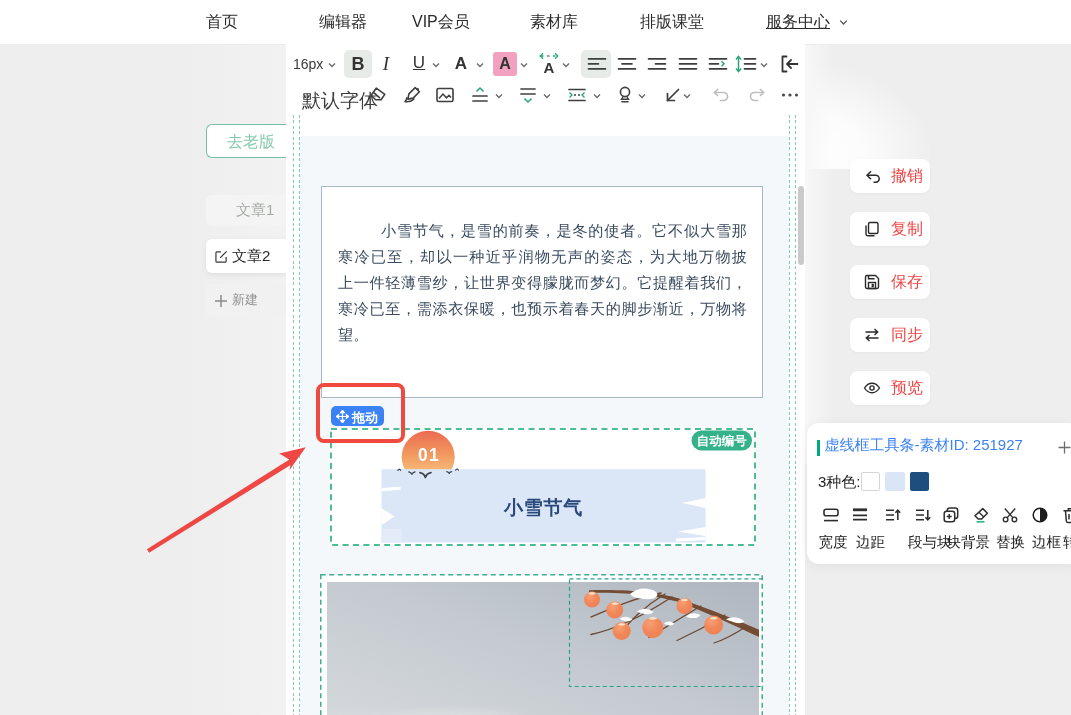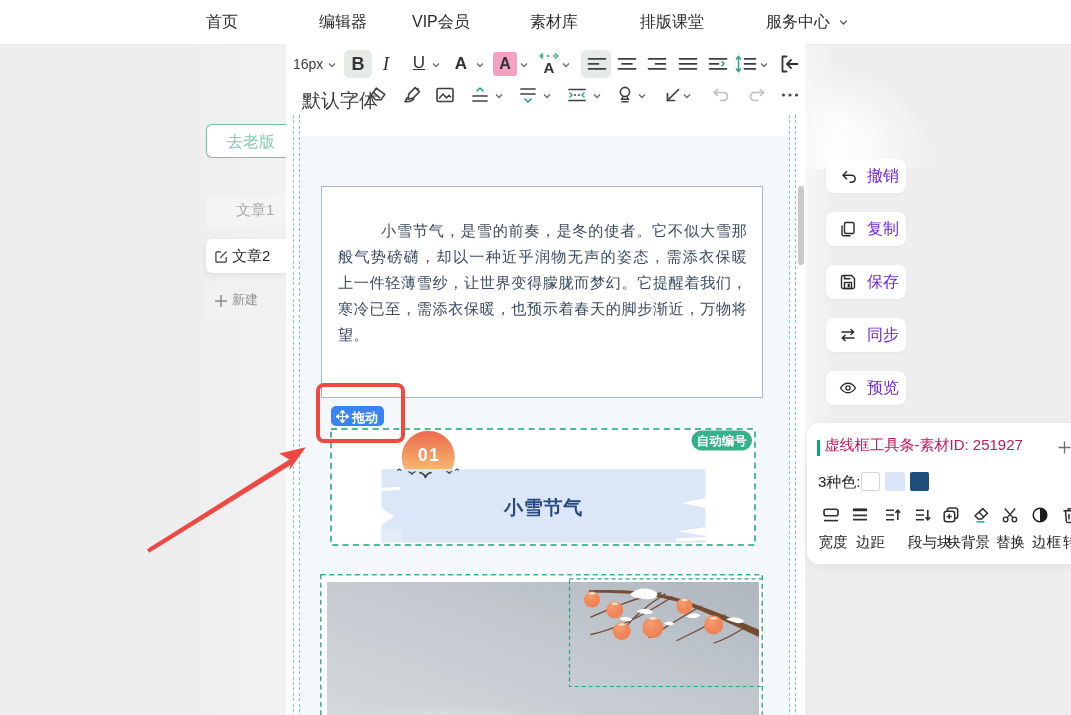--- a/index.html
+++ b/index.html
@@ -15,40 +15,40 @@
 .tic{position:absolute;}
 .chev{position:absolute;width:10px;height:10px;}
 
 #canvas{position:absolute;left:286px;top:113px;width:519px;height:602px;background:#fff;}
 #paper{position:absolute;left:14px;top:23px;width:489px;height:579px;background:#f5f8fb;}
 
 #tbox{position:absolute;left:35px;top:73px;width:442px;height:212px;background:#fff;border:1px solid #a7b9c9;box-sizing:border-box;overflow:hidden;}
 .tl{font-size:15.15px;line-height:26px;color:#3a4a5e;text-align:justify;text-align-last:justify;white-space:nowrap;}
 .tl:lang(x){}
 
-.rbtn{position:absolute;left:826px;width:80px;height:34px;background:#fff;border-radius:8px;box-shadow:0 1px 3px rgba(0,0,0,.04);display:flex;align-items:center;font-size:16px;color:#6d28d9;}
+.rbtn{position:absolute;left:850px;width:80px;height:34px;background:#fff;border-radius:8px;box-shadow:0 1px 3px rgba(0,0,0,.04);display:flex;align-items:center;font-size:16px;color:#ef4444;}
 .rbtn svg{margin-left:13px;margin-right:10px;}
 #panel{position:absolute;left:807px;top:423px;width:273px;height:141px;background:#fff;border-radius:12px;box-shadow:0 2px 12px rgba(0,0,0,.06);}
 .plabel{position:absolute;top:109.5px;font-size:14.5px;color:#222;white-space:nowrap;}
 .picon{position:absolute;top:82.5px;}
 </style></head>
 <body>
 <div id="stage">
 
   <div class="abs" style="left:805px;top:44px;width:170px;height:125px;background:radial-gradient(ellipse 125px 95px at 2% 90%,rgba(255,255,255,1) 0%,rgba(255,255,255,0.8) 45%,rgba(237,237,237,0) 100%);"></div>
   <div class="abs" style="left:805px;top:44px;width:30px;height:420px;background:linear-gradient(to right,#f7f7f7 0%,rgba(237,237,237,0) 100%);"></div>
   <div class="abs" style="left:176px;top:44px;width:110px;height:671px;background:linear-gradient(to left,#f2f2f2 0%,rgba(237,237,237,0) 90%);"></div>
 
   <div id="nav">
     <span class="navitem" style="left:206px;">首页</span>
     <span class="navitem" style="left:319px;font-weight:400;text-align:right;">编辑器</span>
     <span class="navitem" style="left:412px;">VIP会员</span>
     <span class="navitem" style="left:530px;">素材库</span>
     <span class="navitem" style="left:640px;">排版课堂</span>
-    <span class="navitem" style="left:766px;">服务中心</span>
+    <span class="navitem" style="left:766px;text-decoration:underline;">服务中心</span>
     <svg class="abs" style="left:838px;top:17px;" width="11" height="11" viewBox="0 0 11 11">
         <polyline points="2.2,3.6 5.5,7 8.8,3.6" fill="none" stroke="#555" stroke-width="1.3"></polyline>
       </svg>
   </div>
 
   <div class="ltab" style="top:124px;height:34px;background:#fff;border:1px solid #74c0a2;border-right:none;border-radius:6px 0 0 6px;box-sizing:border-box;">
     <div style="position:absolute;left:20px;top:7px;font-size:16px;color:#88cab0;">去老版</div>
   </div>
   <div class="ltab" style="top:195px;height:31px;background:#f3f4f3;border-radius:6px 0 0 6px;">
     <div style="position:absolute;left:30px;top:6px;font-size:15px;color:#a7a9a7;">文章1</div>
@@ -239,21 +239,21 @@
     <svg class="abs" style="left:0;top:0;" width="519" height="602" shape-rendering="crispEdges">
       <line x1="7.5" y1="2" x2="7.5" y2="602" stroke="#7fcdaf" stroke-width="1" stroke-dasharray="3 2.4"></line>
       <line x1="13.5" y1="2" x2="13.5" y2="602" stroke="#7fcdaf" stroke-width="1" stroke-dasharray="3 2.4"></line>
       <line x1="503.5" y1="2" x2="503.5" y2="602" stroke="#7fcdaf" stroke-width="1" stroke-dasharray="3 2.4"></line>
       <line x1="509.5" y1="2" x2="509.5" y2="602" stroke="#7fcdaf" stroke-width="1" stroke-dasharray="3 2.4"></line>
     </svg>
 
     <div id="tbox">
       <div style="position:absolute;left:16px;right:15px;top:31px;">
         <div class="tl" style="padding-left:43px;">小雪节气，是雪的前奏，是冬的使者。它不似大雪那</div>
-        <div class="tl">般气势磅礴，却以一种近乎润物无声的姿态，需添衣保暖</div>
+        <div class="tl">寒冷已至，却以一种近乎润物无声的姿态，为大地万物披</div>
         <div class="tl">上一件轻薄雪纱，让世界变得朦胧而梦幻。它提醒着我们，</div>
         <div class="tl">寒冷已至，需添衣保暖，也预示着春天的脚步渐近，万物将</div>
         <div class="tl" style="text-align-last:left;">望。</div>
       </div>
     </div>
 
     <div id="sec1" class="abs" style="left:43.5px;top:314.5px;width:426px;height:118px;background:#fff;">
       <svg class="abs" style="left:0;top:0;" width="426" height="118" viewBox="0 0 426 118">
         <defs>
           <linearGradient id="sg" x1="0" y1="0" x2="0" y2="1">
@@ -364,21 +364,21 @@
         <path d="M2.5 6h12M11.5 3l3.2 3-3.2 3" fill="none" stroke="#2a2a2a" stroke-width="1.4"></path>
         <path d="M15.5 12h-12M6.5 9l-3.2 3 3.2 3" fill="none" stroke="#2a2a2a" stroke-width="1.4"></path>
       </svg>同步</div>
   <div class="rbtn" style="top:371px;"><svg width="18" height="18" viewBox="0 0 18 18">
         <path d="M1.5 9s3-4.8 7.5-4.8S16.5 9 16.5 9s-3 4.8-7.5 4.8S1.5 9 1.5 9z" fill="none" stroke="#2a2a2a" stroke-width="1.4"></path>
         <circle cx="9" cy="9" r="2.1" fill="none" stroke="#2a2a2a" stroke-width="1.4"></circle>
       </svg>预览</div>
 
   <div id="panel">
     <div class="abs" style="left:10px;top:16.5px;width:2.5px;height:16px;background:#00a884;"></div>
-    <div class="abs" style="left:17.5px;top:13px;font-size:15px;color:#be185d;">虚线框工具条-素材ID: 251927</div>
+    <div class="abs" style="left:17.5px;top:13px;font-size:15px;color:#3b82f6;">虚线框工具条-素材ID: 251927</div>
     <svg class="abs" style="left:250px;top:17px;" width="15" height="15" viewBox="0 0 15 15">
         <path d="M7.5 1.5v12M1.5 7.5h12" stroke="#6e6e6e" stroke-width="1.3"></path>
       </svg>
     <div class="abs" style="left:11px;top:50px;font-size:15px;color:#1c1c1e;">3种色:</div>
     <div class="abs" style="left:53.5px;top:48.5px;width:19.5px;height:19.5px;background:#fff;border:1px solid #d5d5d5;border-radius:2px;box-sizing:border-box;"></div>
     <div class="abs" style="left:78px;top:48.5px;width:19.5px;height:19.5px;background:#dbe5f8;border-radius:2px;"></div>
     <div class="abs" style="left:102.5px;top:48.5px;width:19.5px;height:19.5px;background:#1d4e7e;border-radius:2px;"></div>
 
     <svg class="picon" style="left:14.5px;" width="18" height="18" viewBox="0 0 18 18">
         <g stroke="#2e2e2e" stroke-width="1.6" fill="none">

